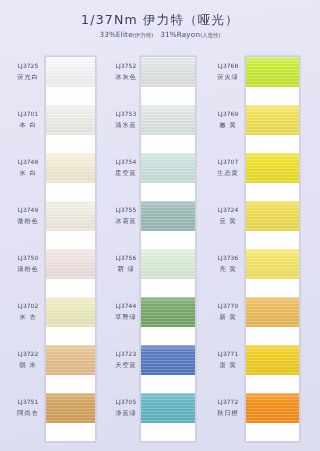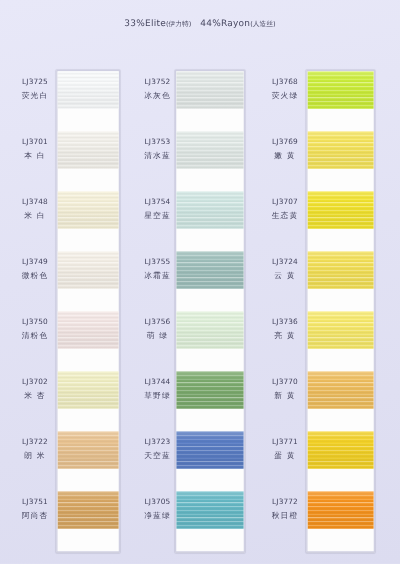--- a/index.html
+++ b/index.html
@@ -129,22 +129,23 @@
     margin-top: 1px;
     white-space: nowrap;
   }
 </style>
 </head>
 <body>
 
 <div id="card">
 
   <div id="header">
+    <div id="title">1/37Nm 伊力特（哑光）</div>
     <div id="subtitle">
-      <span>33%Elite</span><span class="tiny">(伊力特)</span><span class="gap"></span><span>44%Rayon</span><span class="tiny">(人造丝)</span>
+      <span>33%Elite</span><span class="tiny">(伊力特)</span><span class="gap"></span><span>31%Rayon</span><span class="tiny">(人造丝)</span>
     </div>
   </div>
 
   <div class="column" id="col-0">
     <div class="strip">
         <div class="swatch" style="top: 0px; height: 30px; background: rgb(247, 249, 250);"></div>
         <div class="swatch" style="top: 48px; height: 30px; background: rgb(242, 240, 234);"></div>
         <div class="swatch" style="top: 96px; height: 30px; background: rgb(245, 240, 216);"></div>
         <div class="swatch" style="top: 144px; height: 30px; background: rgb(244, 239, 230);"></div>
         <div class="swatch" style="top: 192px; height: 30px; background: rgb(243, 230, 228);"></div>

